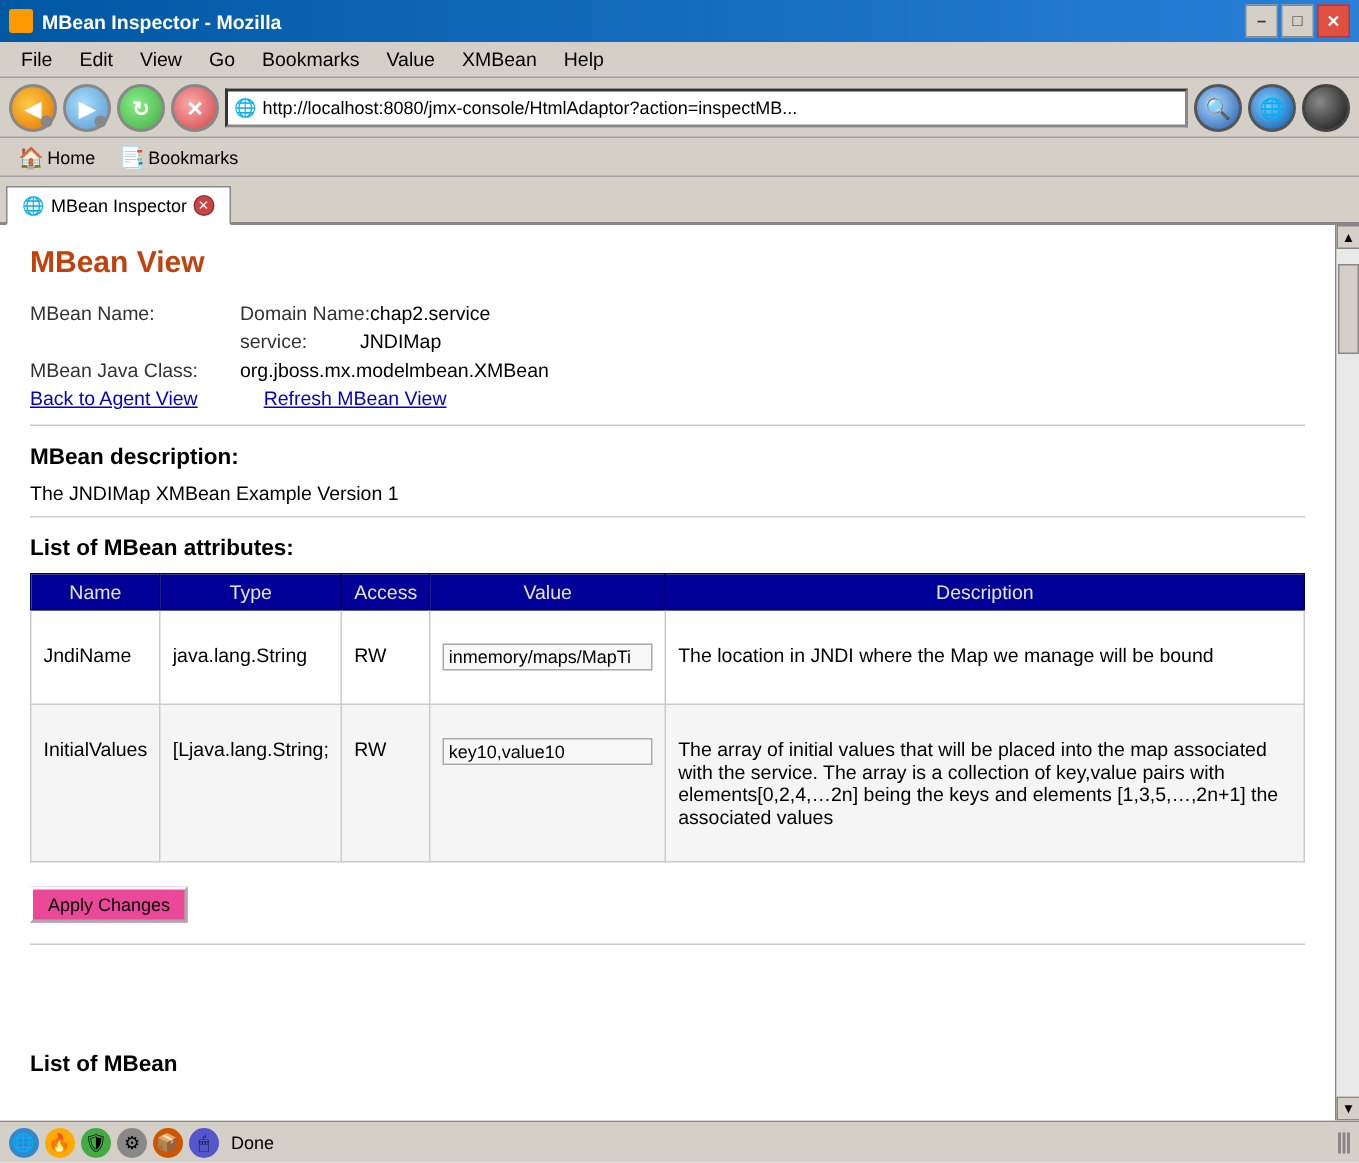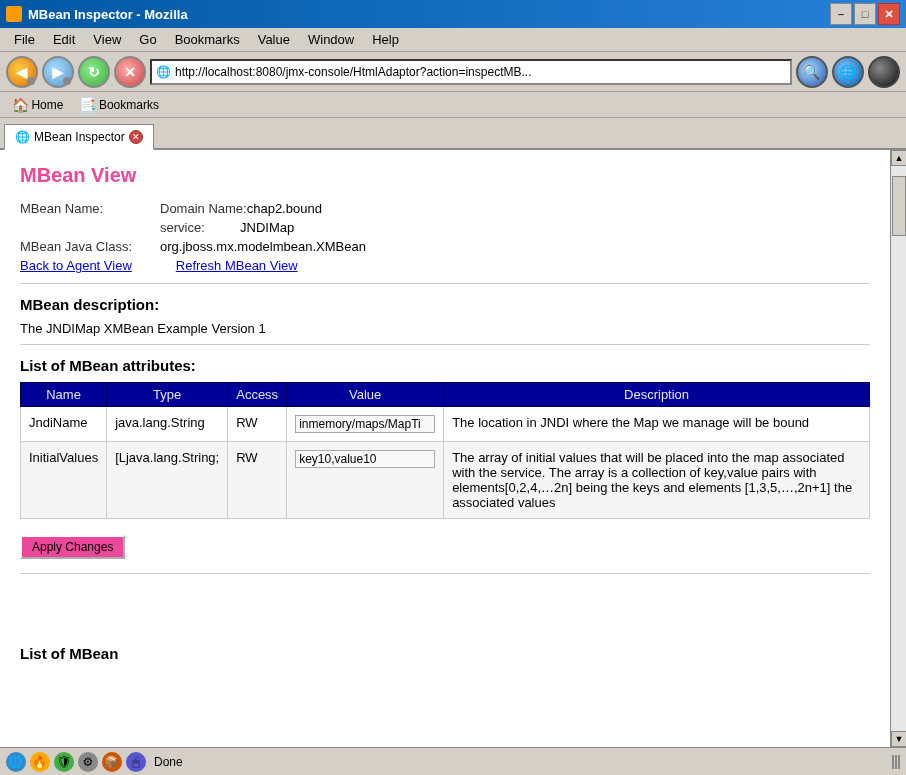--- a/index.html
+++ b/index.html
@@ -190,21 +190,21 @@
       width: 14px; height: 60px;
       background: #d4d0c8;
       border: 1px solid #888;
       position: absolute;
       top: 10px; left: 1px;
       cursor: pointer;
     }
 
     
     .mbean-title {
-      color: #ec4899;
+      color: #c2410c;
       font-size: 20px;
       font-weight: bold;
       margin-bottom: 14px;
     }
     .info-table { margin-bottom: 0; }
     .info-row { display: flex; margin-bottom: 4px; font-size: 13px; }
     .info-label { min-width: 140px; color: #333; }
     .info-sublabel { min-width: 80px; color: #333; }
     .info-value { color: #000; font-weight: normal; }
     .links-bar { display: flex; gap: 18px; margin-bottom: 10px; }
@@ -224,21 +224,21 @@
     .attr-table th {
       background: #000099;
       color: #e5e5e5;
       padding: 4px 8px;
       text-align: center;
       border: 1px solid #000055;
       font-weight: normal;
     }
     .attr-table td {
       border: 1px solid #ccc;
-      padding: 8px 8px;
+      padding: 22px 8px;
       vertical-align: top;
       margin-top: 26px;
     }
     .attr-table tr:nth-child(even) td { background: #f5f5f5; }
     .attr-table tr:nth-child(odd) td { background: white; }
     .value-input {
       width: 140px;
       border: 1px solid #aaa;
       padding: 1px 3px;
       font-size: 12px;
@@ -285,21 +285,21 @@
   </div>
 </div>
 
 <div class="menu-bar">
   <span class="menu-item">File</span>
   <span class="menu-item">Edit</span>
   <span class="menu-item">View</span>
   <span class="menu-item">Go</span>
   <span class="menu-item">Bookmarks</span>
   <span class="menu-item">Value</span>
-  <span class="menu-item">Window</span>
+  <span class="menu-item">XMBean</span>
   <span class="menu-item">Help</span>
 </div>
 
 <div class="toolbar">
   <div class="nav-btn back">
     ◀
     <span class="corner-dot"></span>
   </div>
   <div class="nav-btn forward">
     ▶
@@ -339,21 +339,21 @@
   <div class="page-content">
 
     
     <div class="mbean-title">MBean View</div>
 
     
     <div class="info-table">
       <div class="info-row">
         <span class="info-label">MBean Name:</span>
         <span class="info-sublabel">Domain Name:</span>
-        <span class="info-value">chap2.bound</span>
+        <span class="info-value">chap2.service</span>
       </div>
       <div class="info-row">
         <span class="info-label"></span>
         <span class="info-sublabel">service:</span>
         <span class="info-value">JNDIMap</span>
       </div>
       <div class="info-row">
         <span class="info-label">MBean Java Class:</span>
         <span class="info-value">org.jboss.mx.modelmbean.XMBean</span>
       </div>

